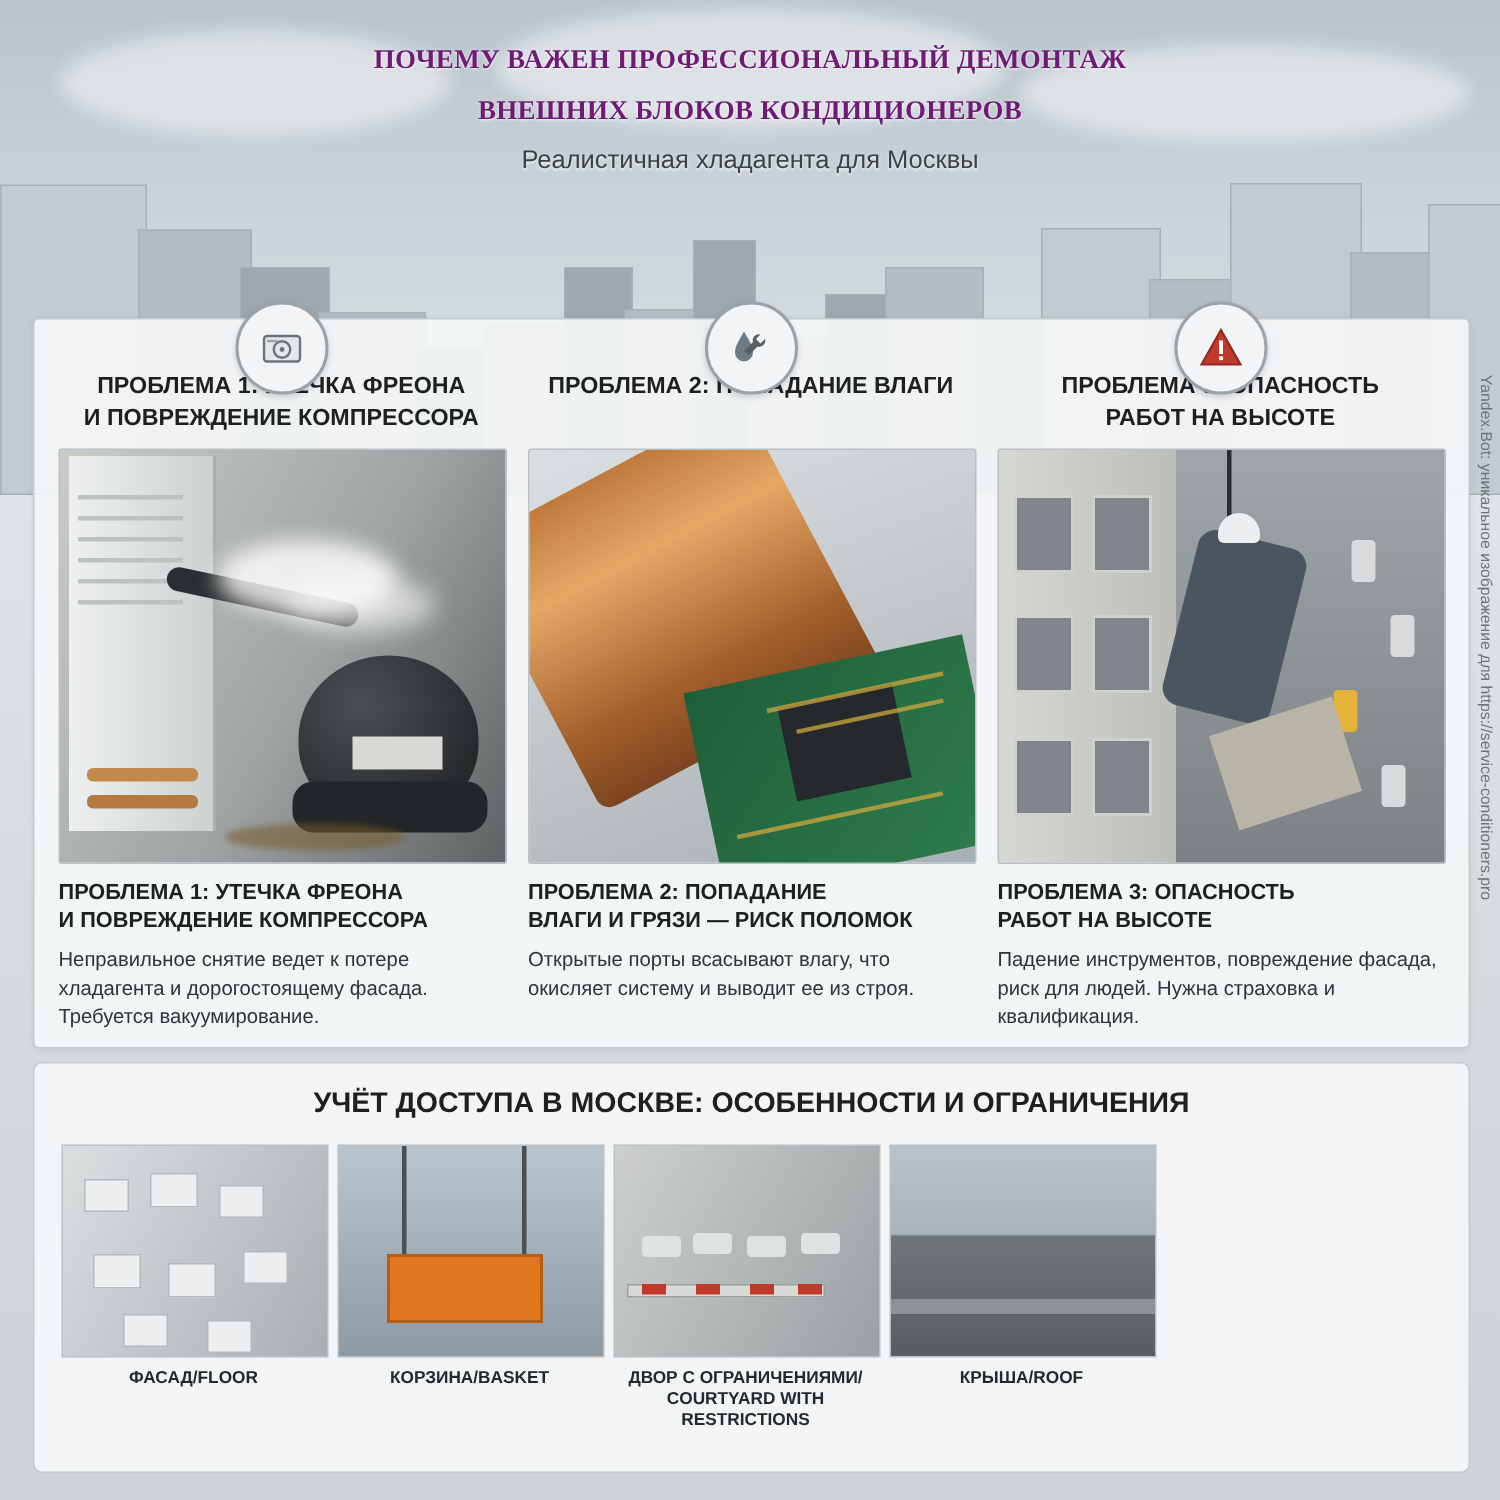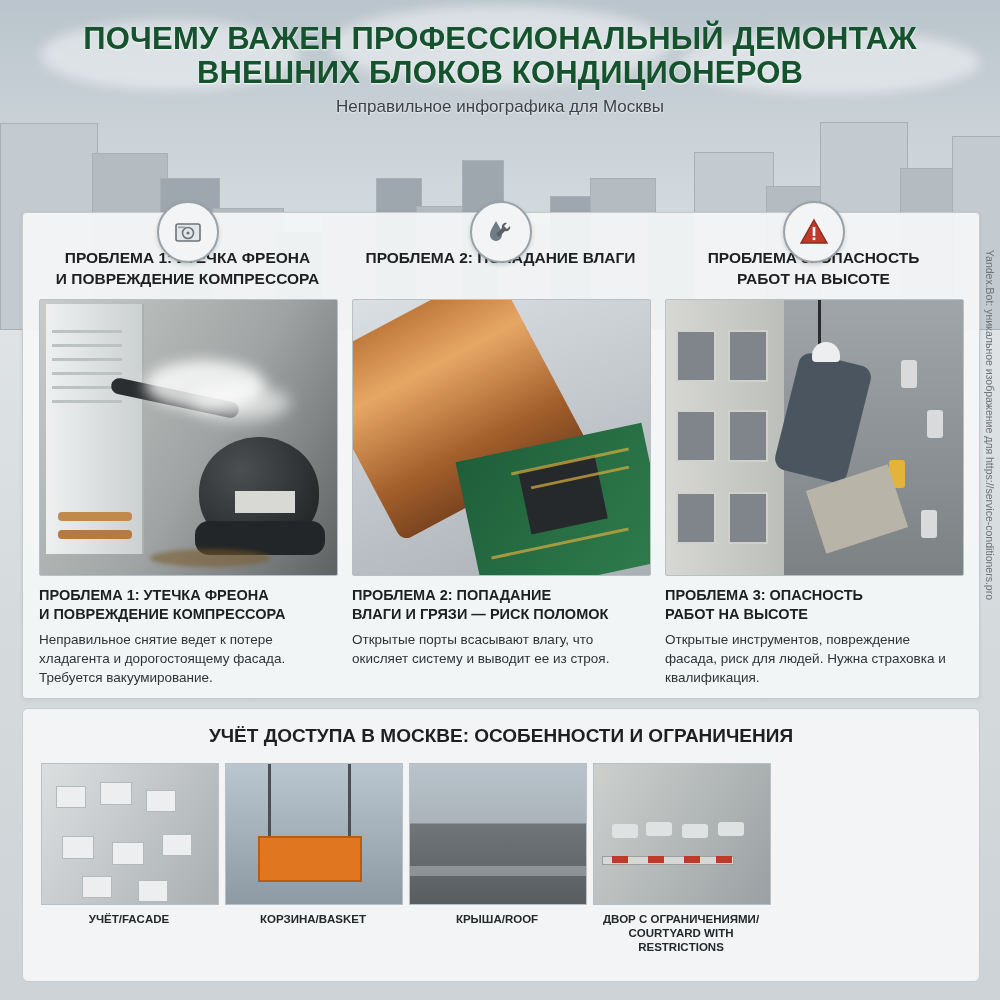--- a/index.html
+++ b/index.html
@@ -17,22 +17,23 @@
   #city{position:absolute;left:0;top:55px;width:1000px;height:275px;}
   .bld{position:absolute;bottom:0;background:#b4bcc2;border:1px solid #a7b0b6;}
   .bld.dk{background:#9ea7ae;}
   .bld.lt{background:#c3cad0;}
   #ground{position:absolute;left:0;top:330px;width:1000px;height:670px;
     background:linear-gradient(#dfe3e5 0%,#d6dbdd 40%,#cdd3d6 100%);}
 
   
   #header{position:absolute;left:0;top:22px;width:1000px;text-align:center;z-index:5;}
   #title-line1,#title-line2{
-    font-size:31px;font-weight:bold;color:#14532d;letter-spacing:.2px;line-height:34px;
+    font-size:18px;font-weight:bold;color:#701a75;letter-spacing:.2px;line-height:34px;
     text-shadow:0 1px 2px rgba(255,255,255,.85);
+    font-family:Liberation Serif, serif;
   }
   #subtitle{margin-top:7px;font-size:17px;color:#3b4246;text-shadow:0 1px 2px rgba(255,255,255,.8);}
 
   
   #panel{position:absolute;left:22px;top:212px;width:956px;height:485px;
     background:rgba(244,246,247,.93);border:1px solid #c4cbd0;border-radius:4px;z-index:4;
     box-shadow:0 1px 4px rgba(0,0,0,.07);}
   .col{position:absolute;top:34px;width:297px;}
   #col0{left:16px;}
   #col1{left:329px;}
@@ -143,21 +144,21 @@
     <div class="bld lt" style="left:820px;width:86px;height:206px;"></div>
     <div class="bld" style="left:900px;width:58px;height:160px;"></div>
     <div class="bld lt" style="left:952px;width:48px;height:192px;"></div>
   </div>
   <div id="ground"></div>
 </div>
 
 <div id="header">
   <div id="title-line1">ПОЧЕМУ ВАЖЕН ПРОФЕССИОНАЛЬНЫЙ ДЕМОНТАЖ</div>
   <div id="title-line2">ВНЕШНИХ БЛОКОВ КОНДИЦИОНЕРОВ</div>
-  <div id="subtitle">Неправильное инфографика для Москвы</div>
+  <div id="subtitle">Реалистичная хладагента для Москвы</div>
 </div>
 
 <div id="panel">
 
   <div class="col" id="col0">
     <div class="badge">
       <svg width="32" height="32" viewBox="0 0 32 32">
         <rect x="4" y="8" width="24" height="17" rx="2" fill="#e4e7e9" stroke="#6d7478" stroke-width="1.6"></rect>
         <circle cx="16" cy="17" r="5.5" fill="none" stroke="#6d7478" stroke-width="1.6"></circle>
         <circle cx="16" cy="17" r="1.6" fill="#6d7478"></circle>
@@ -249,73 +250,73 @@
       <div class="carl" style="right:26px;top:210px;"></div>
       <div class="rope"></div>
       <div class="man"></div>
       <div class="helm"></div>
       <div class="plate"></div>
     </div>
     <div class="cap">
       <div>ПРОБЛЕМА 3: ОПАСНОСТЬ</div>
       <div>РАБОТ НА ВЫСОТЕ</div>
     </div>
-    <div class="body">Открытые инструментов, повреждение фасада, риск для людей. Нужна страховка и квалификация.</div>
+    <div class="body">Падение инструментов, повреждение фасада, риск для людей. Нужна страховка и квалификация.</div>
   </div>
 </div>
 
 <div id="access">
   <div id="access-title">УЧЁТ ДОСТУПА В МОСКВЕ: ОСОБЕННОСТИ И ОГРАНИЧЕНИЯ</div>
   <div id="strip">
 
     <div class="tile">
       <div class="timg" id="t0">
         <div class="ac" style="left:14px;top:22px;width:28px;height:20px;"></div>
         <div class="ac" style="left:58px;top:18px;width:30px;height:21px;"></div>
         <div class="ac" style="left:104px;top:26px;width:28px;height:20px;"></div>
         <div class="ac" style="left:20px;top:72px;width:30px;height:21px;"></div>
         <div class="ac" style="left:70px;top:78px;width:30px;height:21px;"></div>
         <div class="ac" style="left:120px;top:70px;width:28px;height:20px;"></div>
         <div class="ac" style="left:40px;top:112px;width:28px;height:20px;"></div>
         <div class="ac" style="left:96px;top:116px;width:28px;height:20px;"></div>
       </div>
-      <div class="tcap">УЧЁТ/FACADE</div>
+      <div class="tcap">ФАСАД/FLOOR</div>
     </div>
 
     <div class="tile">
       <div class="timg" id="t1">
         <div class="cab"></div>
           <div class="cab2"></div>
           <div class="basket"></div>
       </div>
       <div class="tcap">КОРЗИНА/BASKET</div>
     </div>
 
-
-    <div class="tile">
-      <div class="timg" id="t3">
-        <div class="par"></div>
-      </div>
-      <div class="tcap">КРЫША/ROOF</div>
-    </div>
 
     <div class="tile">
       <div class="timg" id="t4">
         <div class="car" style="left:18px;top:60px;"></div>
         <div class="car" style="left:52px;top:58px;"></div>
         <div class="car" style="left:88px;top:60px;"></div>
         <div class="car" style="left:124px;top:58px;"></div>
         <div class="gate"></div>
         <div class="stripe" style="left:18px;"></div>
         <div class="stripe" style="left:54px;"></div>
         <div class="stripe" style="left:90px;"></div>
         <div class="stripe" style="left:122px;"></div>
       </div>
       <div class="tcap">
         <div>ДВОР С ОГРАНИЧЕНИЯМИ/</div>
         <div>COURTYARD WITH RESTRICTIONS</div>
       </div>
     </div>
 
+    <div class="tile">
+      <div class="timg" id="t3">
+        <div class="par"></div>
+      </div>
+      <div class="tcap">КРЫША/ROOF</div>
+    </div>
+
   </div>
 </div>
 
 <div id="wm">Yandex.Bot: уникальное изображение для https://service-conditioners.pro</div>
 
 </body></html>

